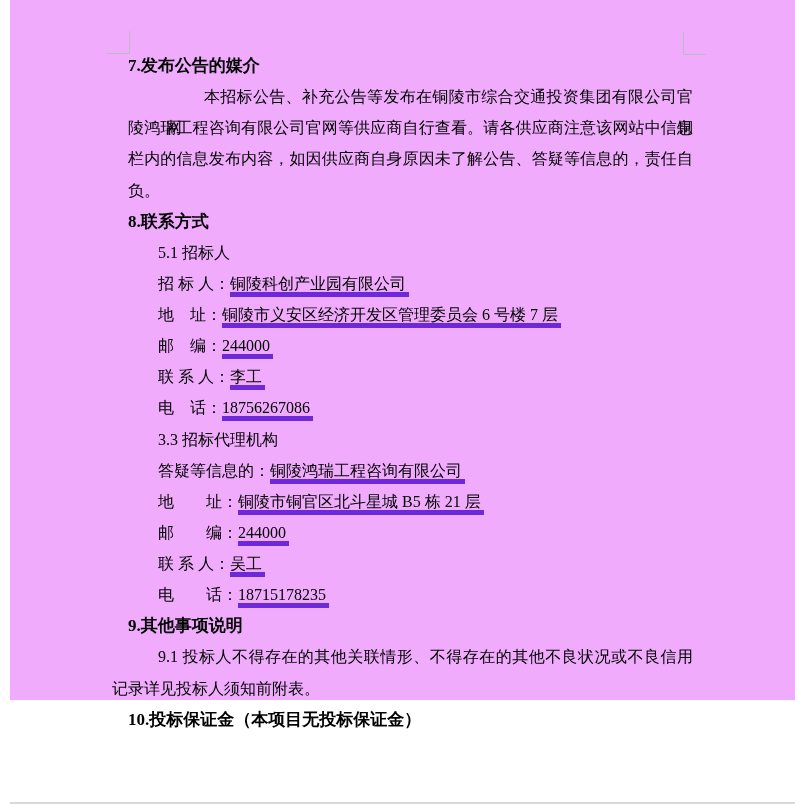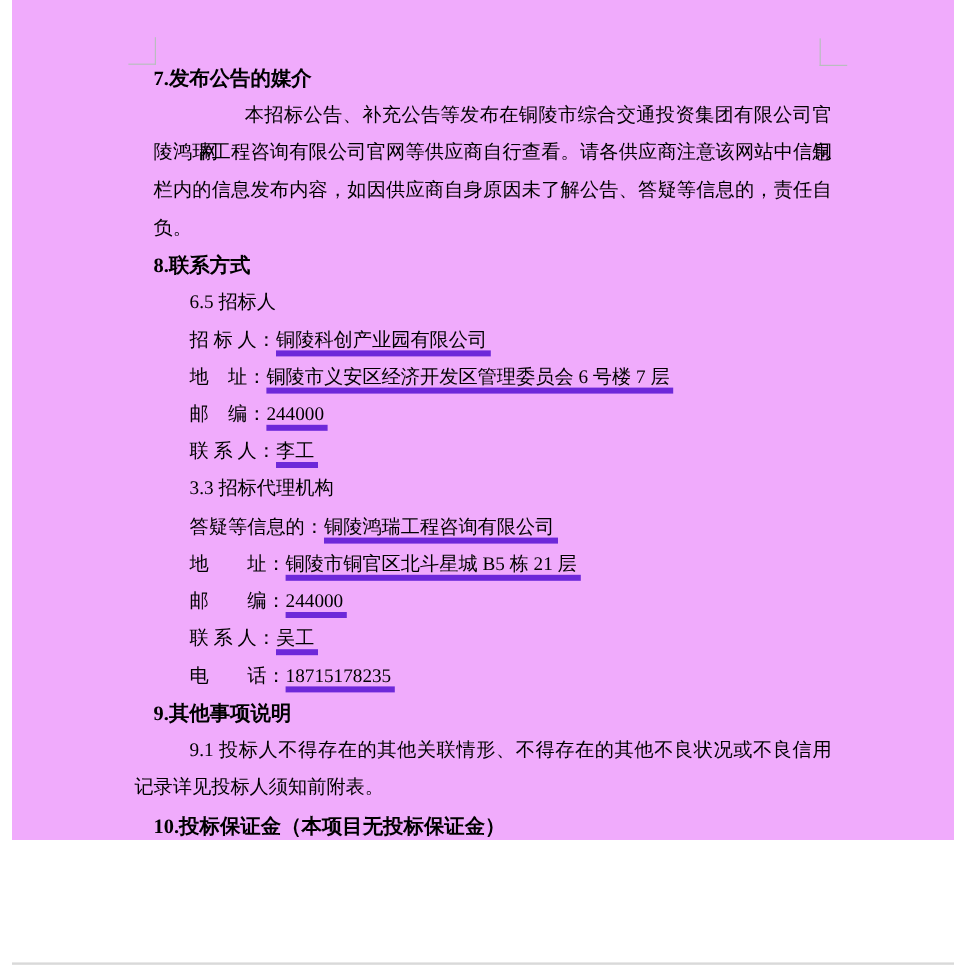--- a/index.html
+++ b/index.html
@@ -89,26 +89,27 @@
   <div class="content">
 
     <div class="ln h">7.发布公告的媒介</div>
 
     <div class="ln just indent">本招标公告、补充公告等发布在铜陵市综合交通投资集团有限公司官网、铜</div>
     <div class="ln just">陵鸿瑞工程咨询有限公司官网等供应商自行查看。请各供应商注意该网站中信息</div>
     <div class="ln just">栏内的信息发布内容，如因供应商自身原因未了解公告、答疑等信息的，责任自</div>
     <div class="ln">负。</div>
 
     <div class="ln h">8.联系方式</div>
-    <div class="ln sub">6.5 招标人</div>
+    <div class="ln sub">5.1 招标人</div>
 
     <div class="ln sub"><span>招 标 人：</span><span class="val">铜陵科创产业园有限公司</span></div>
     <div class="ln sub"><span>地　址：</span><span class="val">铜陵市义安区经济开发区管理委员会 6 号楼 7 层</span></div>
     <div class="ln sub"><span>邮　编：</span><span class="val">244000</span></div>
     <div class="ln sub"><span>联 系 人：</span><span class="val">李工</span></div>
+    <div class="ln sub"><span>电　话：</span><span class="val">18756267086</span></div>
 
     <div class="ln sub">3.3 招标代理机构</div>
 
     <div class="ln sub"><span>答疑等信息的：</span><span class="val">铜陵鸿瑞工程咨询有限公司</span></div>
     <div class="ln sub"><span>地　　址：</span><span class="val">铜陵市铜官区北斗星城 B5 栋 21 层</span></div>
     <div class="ln sub"><span>邮　　编：</span><span class="val">244000</span></div>
     <div class="ln sub"><span>联 系 人：</span><span class="val">吴工</span></div>
     <div class="ln sub"><span>电　　话：</span><span class="val">18715178235</span></div>
 
     <div class="ln h">9.其他事项说明</div>

